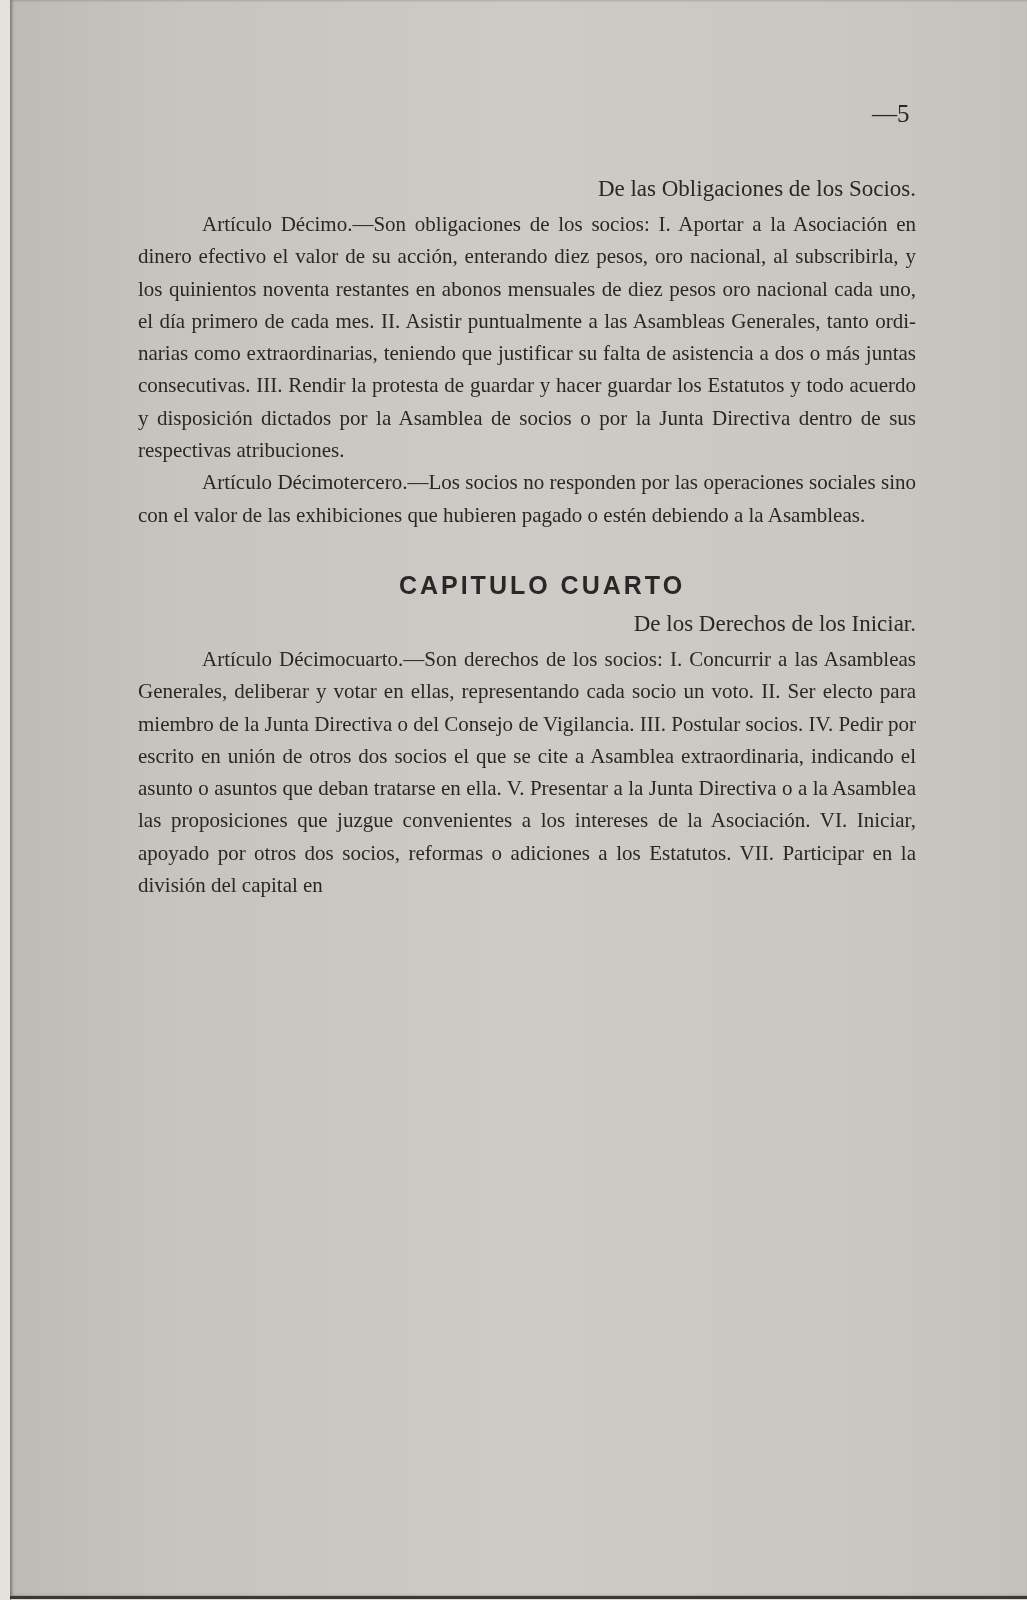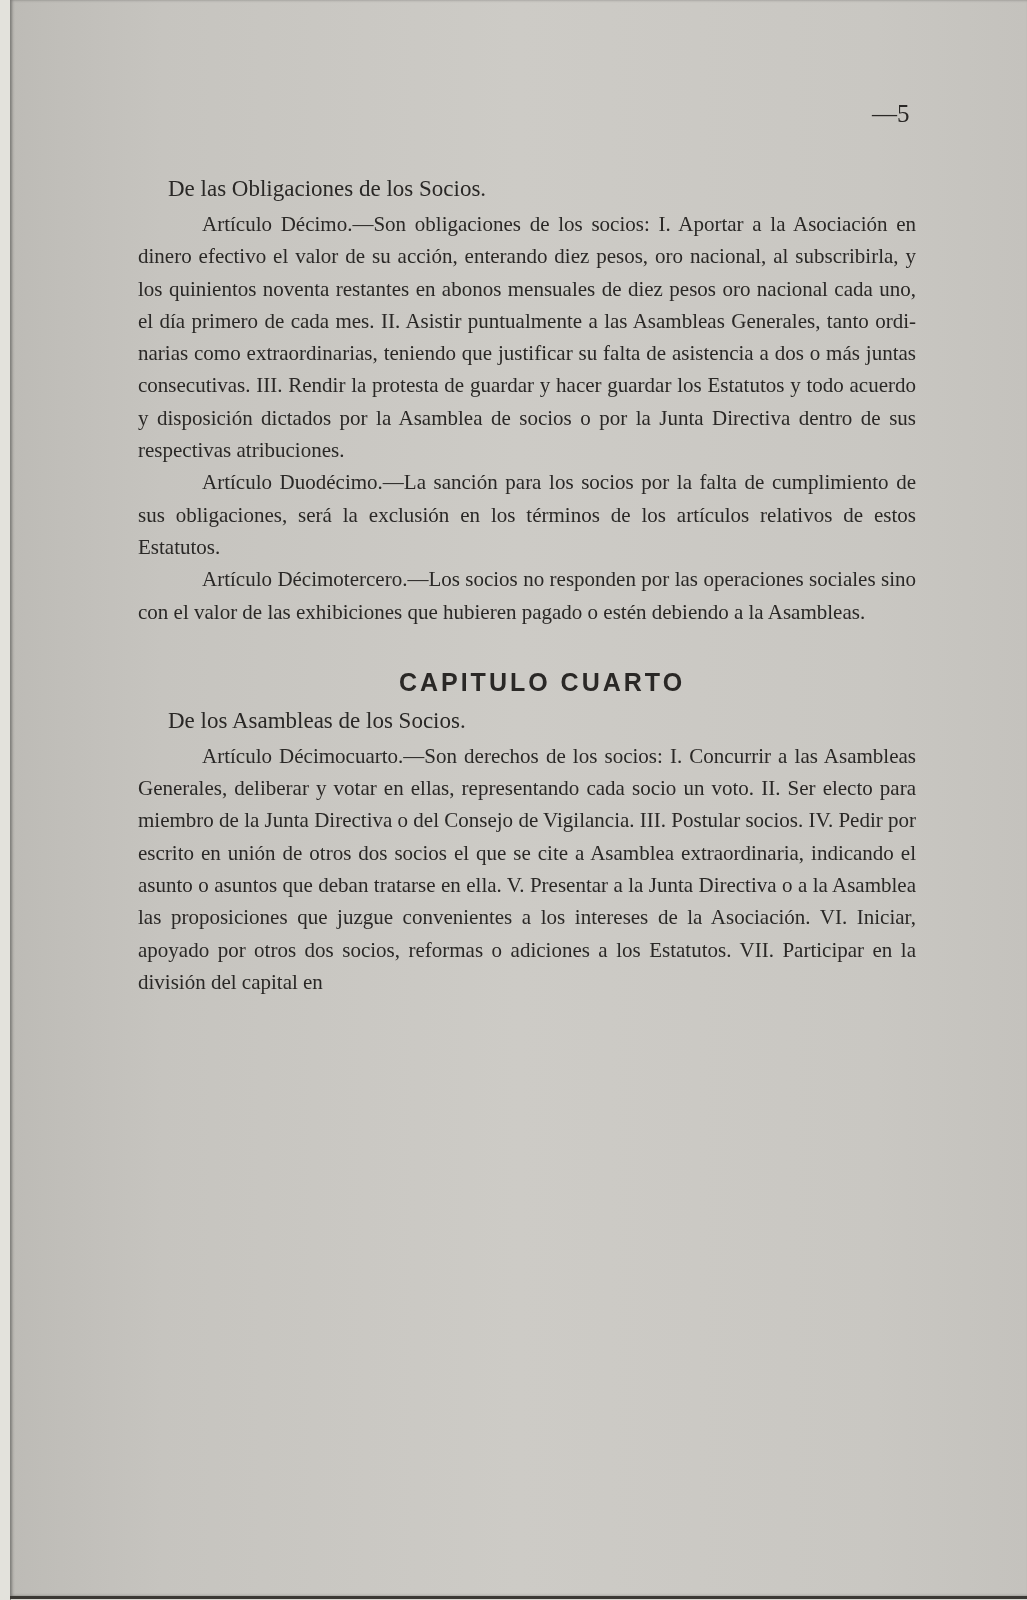--- a/index.html
+++ b/index.html
@@ -21,42 +21,41 @@
     position:absolute; top:100px; left:862px;
     font-size:25px; letter-spacing:0;
   }
   .content { position:absolute; left:138px; width:778px; top:170px; }
   .chapter-title {
     text-align:center; font-family:"Liberation Sans","DejaVu Sans",sans-serif;
     font-size:25px; letter-spacing:3px; margin:0; line-height:40px;
     padding-left:30px;
   }
   .chapter-subtitle {
-    text-align:left; font-size:23px; margin:0; line-height:38px;
+    text-align:right; font-size:23px; margin:0; line-height:38px;
     font-weight:normal; padding-left:30px;
   }
   .article {
     font-size:21px; line-height:32.3px; text-align:justify; margin:0;
     text-indent:64px; hyphens:manual;
   }
   .ch4 { margin-top:34px; }
 </style>
 </head>
 <body>
 
 <div class="left-edge"></div>
 <div class="page">
   <div class="page-number">—5</div>
 </div>
 
 <div class="content">
   <section>
     <h3 class="chapter-subtitle">De las Obligaciones de los Socios.</h3>
     <p class="article">Artículo Décimo.—Son obligaciones de los socios: I. Aportar a la Asociación en dinero efectivo el valor de su ac­ción, enterando diez pesos, oro nacional, al subscribirla, y los quinientos noventa restantes en abonos mensuales de diez pesos oro nacional cada uno, el día primero de cada mes. II. Asistir puntualmente a las Asambleas Generales, tanto ordi­narias como extraordinarias, teniendo que justificar su falta de asistencia a dos o más juntas consecutivas. III. Rendir la protesta de guardar y hacer guardar los Estatutos y todo acuerdo y disposición dictados por la Asamblea de socios o por la Junta Directiva dentro de sus respectivas atribuciones.</p>
-    <p class="article">Artículo Duodécimo.—La sanción para los socios por la falta de cumplimiento de sus obligaciones, será la exclusión en los términos de los artículos relativos de estos Estatutos.</p>
     <p class="article">Artículo Décimotercero.—Los socios no responden por las operaciones sociales sino con el valor de las exhibiciones que hubieren pagado o estén debiendo a la Asambleas.</p>
   </section>
   <section class="ch4">
     <h2 class="chapter-title">CAPITULO CUARTO</h2>
-    <h3 class="chapter-subtitle">De los Asambleas de los Socios.</h3>
+    <h3 class="chapter-subtitle">De los Derechos de los Iniciar.</h3>
     <p class="article">Artículo Décimocuarto.—Son derechos de los socios: I. Concurrir a las Asambleas Generales, deliberar y votar en ellas, representando cada socio un voto. II. Ser electo para miembro de la Junta Directiva o del Consejo de Vigilancia. III. Postular socios. IV. Pedir por escrito en unión de otros dos socios el que se cite a Asamblea extraordinaria, indican­do el asunto o asuntos que deban tratarse en ella. V. Pre­sentar a la Junta Directiva o a la Asamblea las proposiciones que juzgue convenientes a los intereses de la Asociación. VI. Iniciar, apoyado por otros dos socios, reformas o adiciones a los Estatutos. VII. Participar en la división del capital en</p>
   </section>
 </div>
 
 </body></html>

